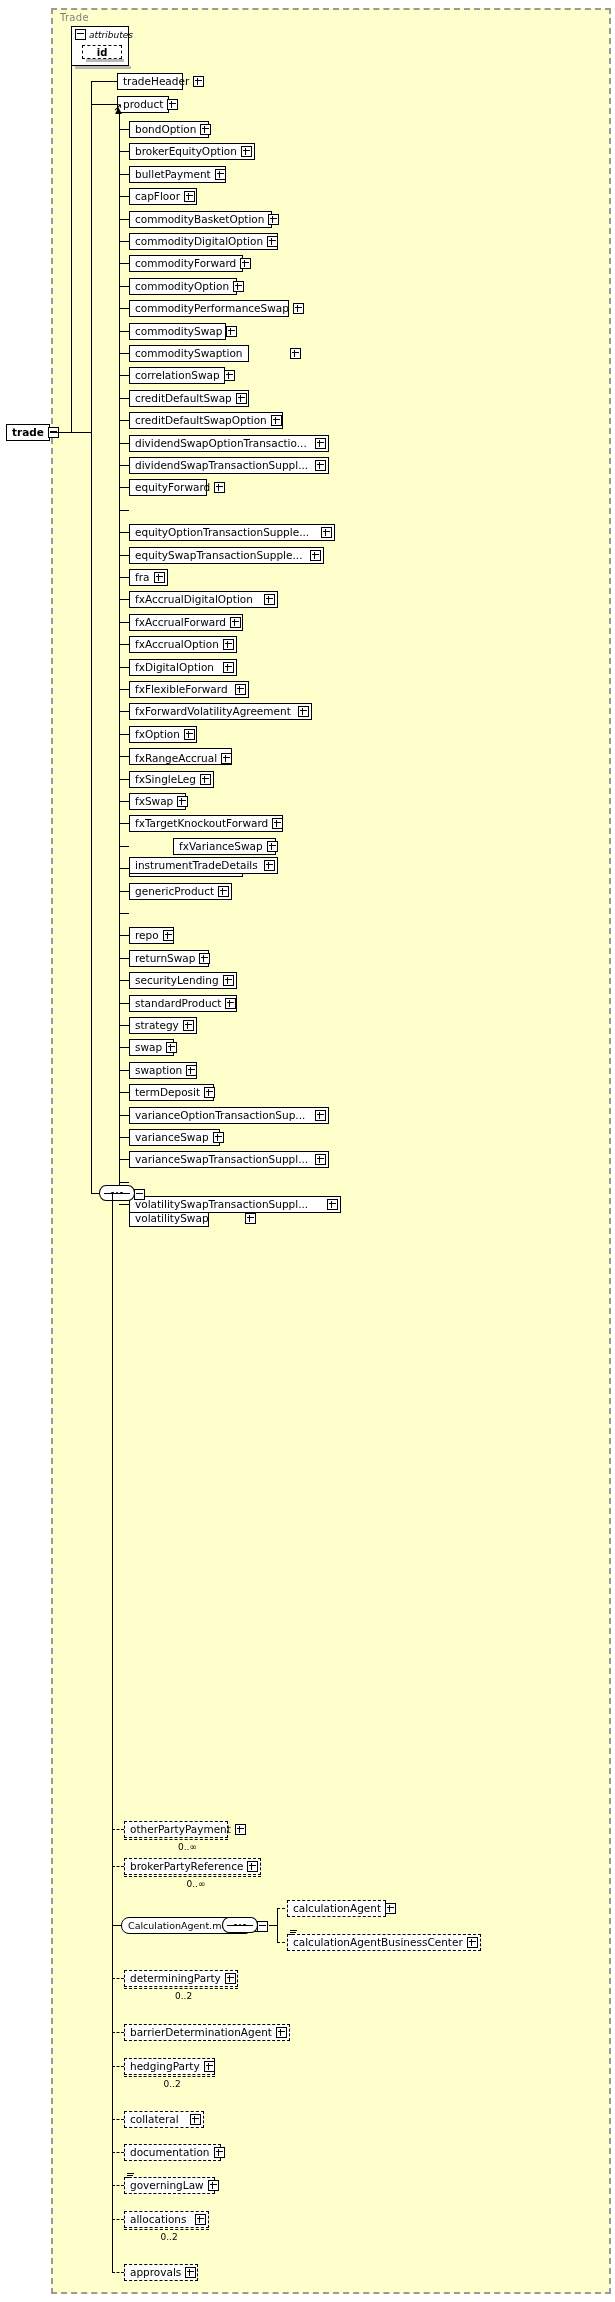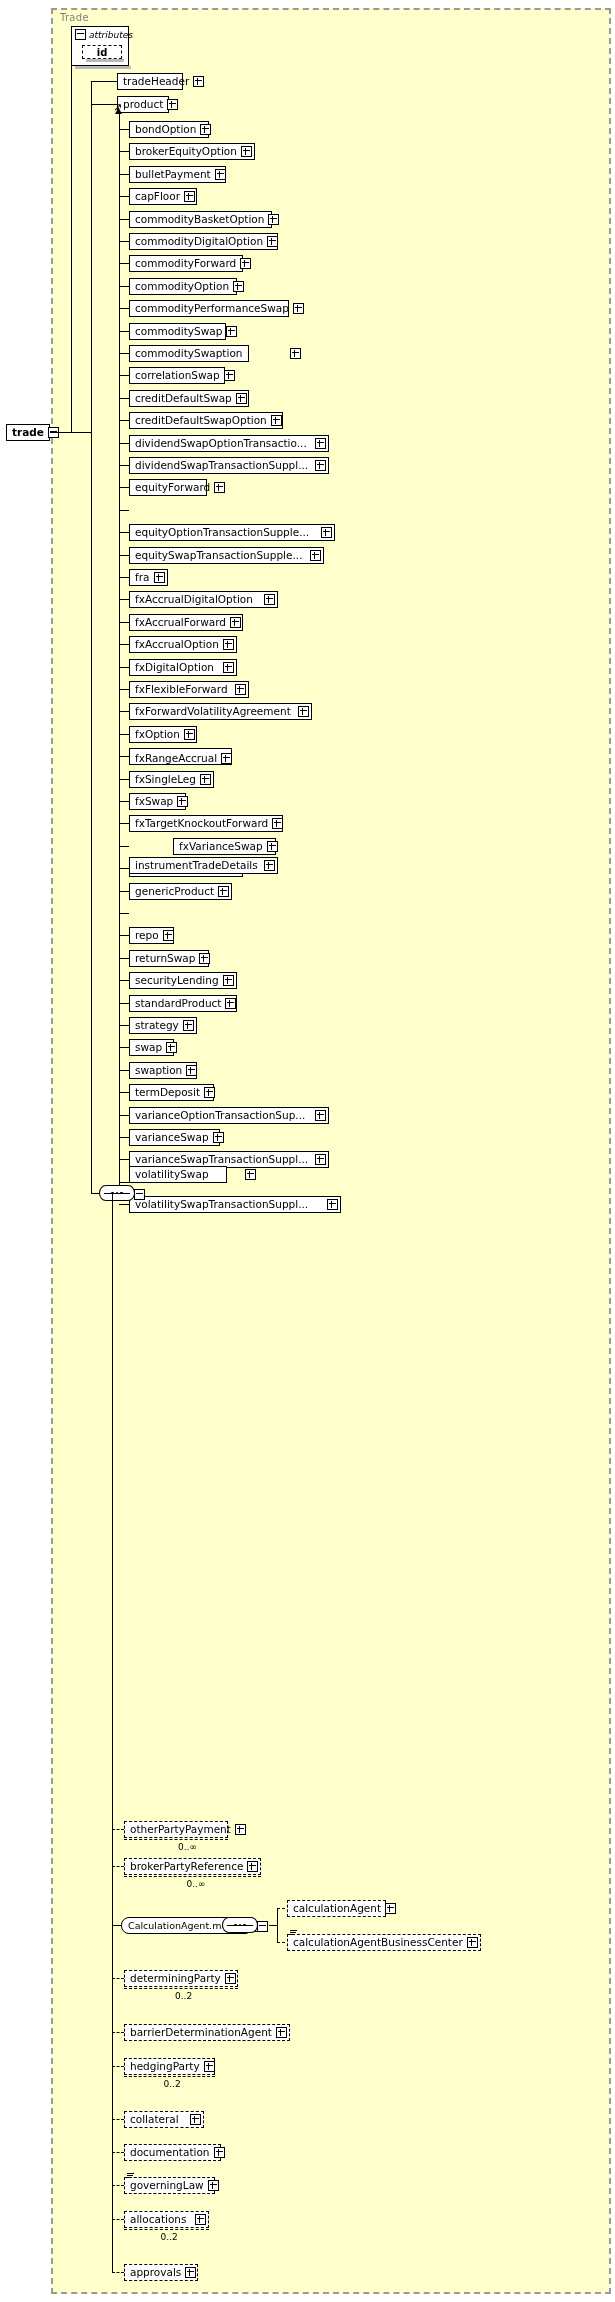--- a/index.html
+++ b/index.html
@@ -600,21 +600,21 @@
       <div class="node solid" style="left: 129px; top: 1129px; width: 91px;">
         <span class="lbl">varianceSwap</span>
         <span class="ctl plus"></span>
       </div>
       <div class="stub" style="left: 119px; top: 1159px; width: 10px;"></div>
       <div class="node solid" style="left: 129px; top: 1151px; width: 200px;">
         <span class="lbl">varianceSwapTransactionSuppl...</span>
         <span class="ctl plus"></span>
       </div>
       <div class="stub" style="left: 119px; top: 1182px; width: 10px;"></div>
-      <div class="node solid" style="left: 129px; top: 1166px; width: 98px; gap: 32px;">
+      <div class="node solid" style="left: 129px; top: 1210px; width: 80px; gap: 32px;">
         <span class="lbl">volatilitySwap</span>
         <span class="ctl plus"></span>
       </div>
       <div class="stub" style="left: 119px; top: 1204px; width: 10px;"></div>
       <div class="node solid" style="left: 129px; top: 1196px; width: 212px;">
         <span class="lbl">volatilitySwapTransactionSuppl...</span>
         <span class="ctl plus"></span>
       </div>
     </div>
 

